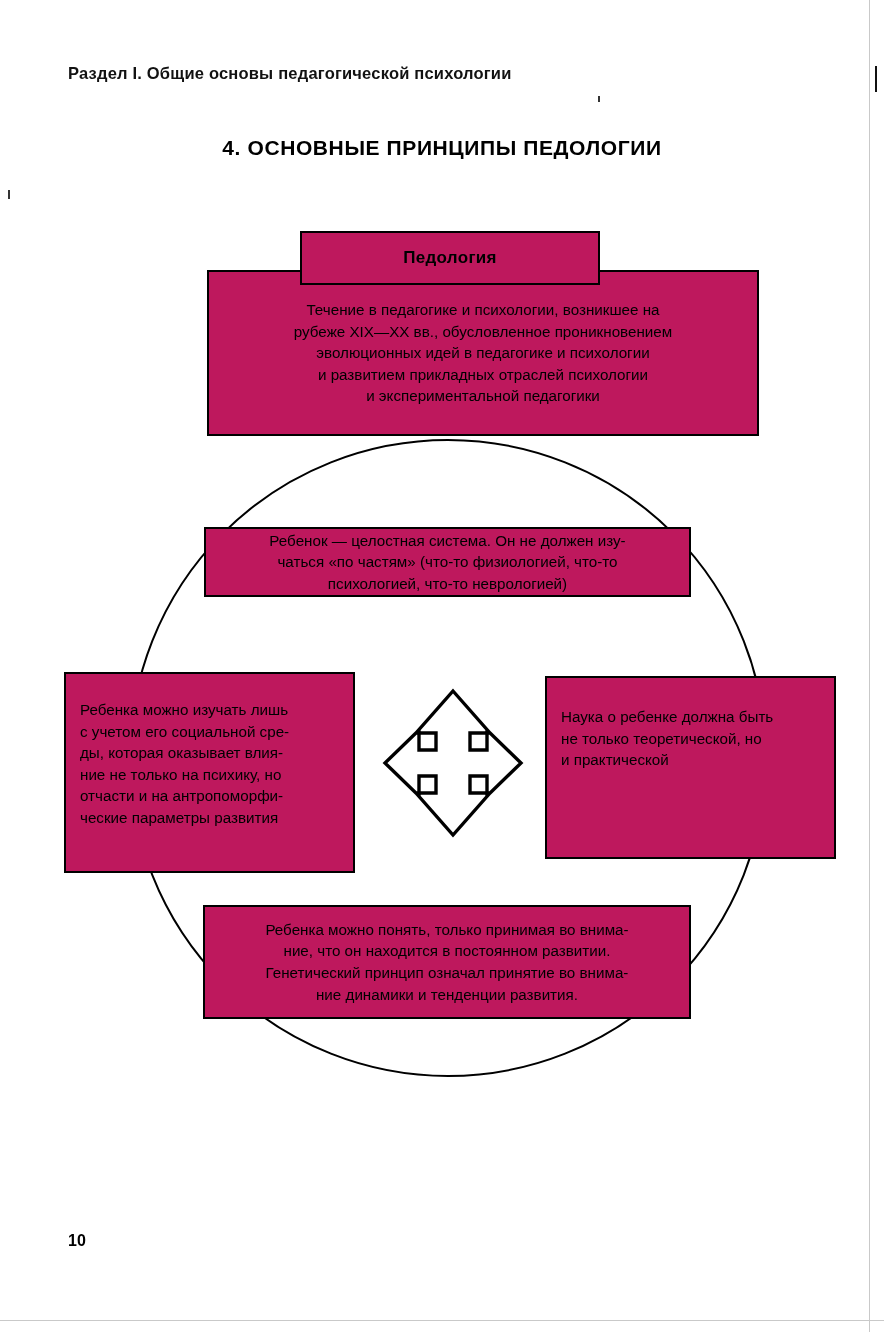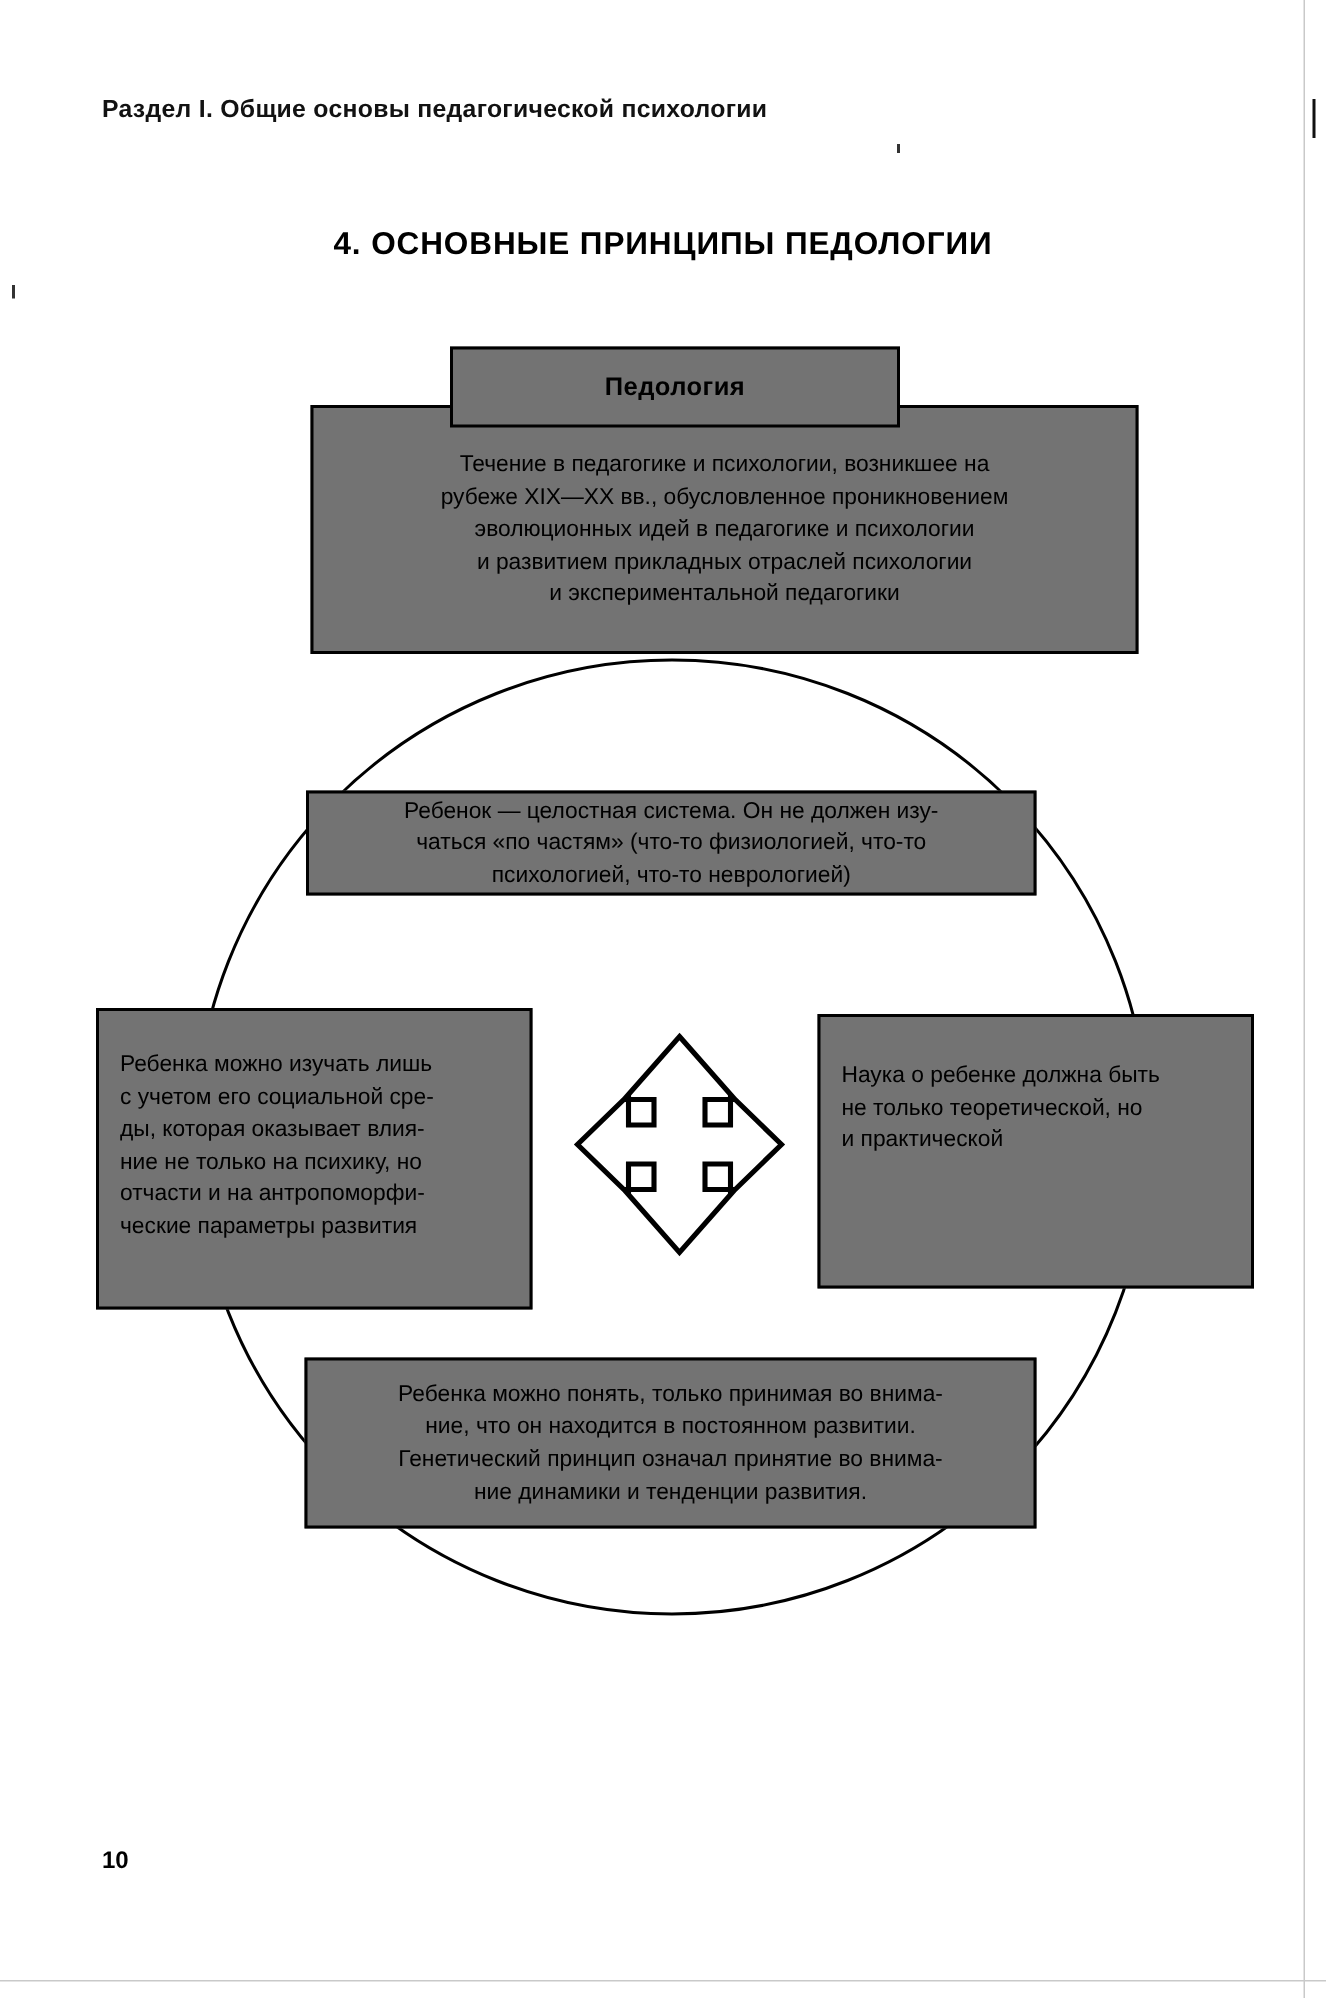--- a/index.html
+++ b/index.html
@@ -53,21 +53,21 @@
     top: 96px;
     width: 2px;
     height: 6px;
     background: #333;
   }
 
   
   .section-title {
     position: absolute;
     left: 0;
-    top: 151px;
+    top: 136px;
     width: 884px;
     text-align: center;
     font-size: 21px;
     font-weight: 800;
     letter-spacing: 0.6px;
     color: #000;
   }
 
   
   .diagram {
@@ -79,21 +79,21 @@
   }
   .ring-svg {
     position: absolute;
     left: 0;
     top: 0;
   }
 
   .nodebox {
     position: absolute;
     border: 2px solid #000;
-    background: #737373;
+    background: #be185d;
     box-sizing: border-box;
     display: flex;
     align-items: center;
     justify-content: center;
   }
   .nodebox .txt {
     font-size: 15.2px;
     line-height: 1.42;
     color: #000;
     padding: 0 10px;

